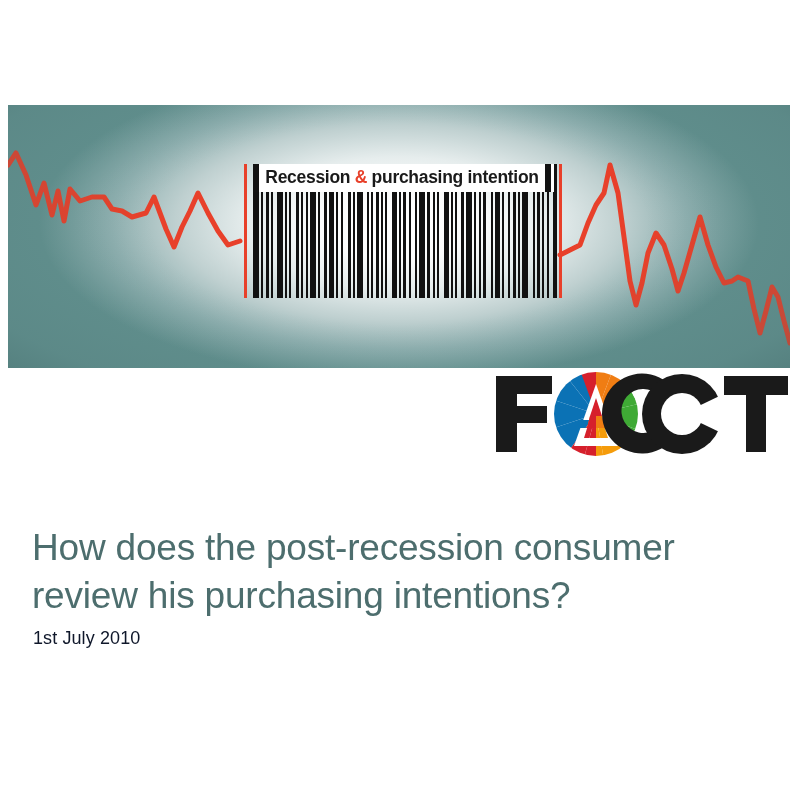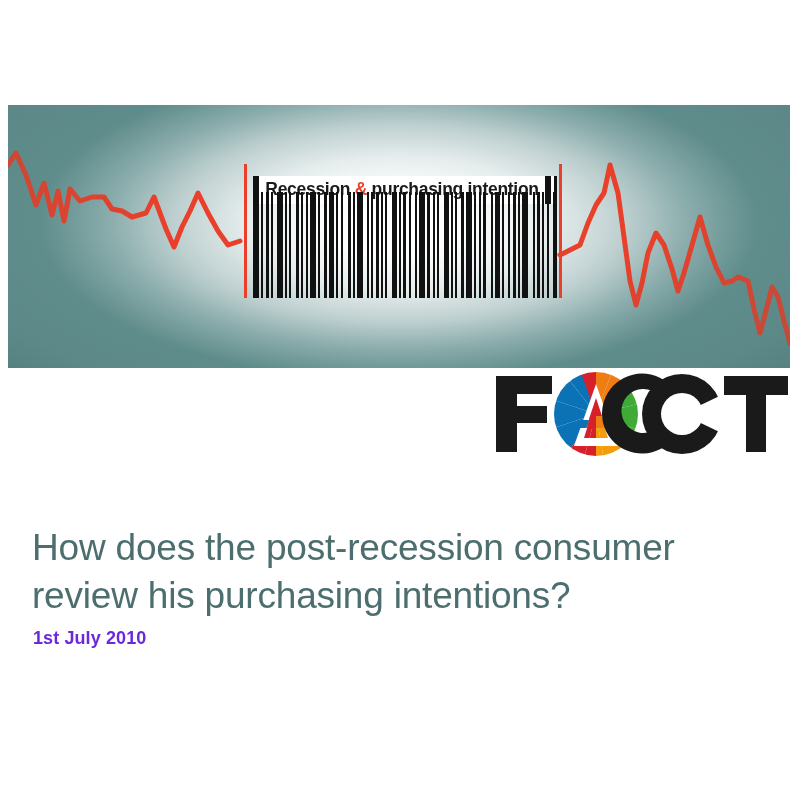--- a/index.html
+++ b/index.html
@@ -66,21 +66,21 @@
     width: 3px;
     height: 134px;
     background: #e8402a;
   }
   .barcode-rule.left  { left: 0px; }
   .barcode-rule.right { left: 315px; }
 
   .barcode-title {
     position: absolute;
     left: 9px;
-    top: 12px;
+    top: 0px;
     width: 304px;
     height: 28px;
     background: #ffffff;
     display: flex;
     align-items: center;
   }
   .barcode-title .cap {
     width: 6px;
     height: 28px;
     background: #121212;
@@ -164,23 +164,23 @@
     line-height: 1.30;
     color: #4d6e6e;
     letter-spacing: -0.2px;
     margin: 0;
   }
   .subline {
     position: absolute;
     left: 33px;
     top: 628px;
     font-family: "Liberation Sans", sans-serif;
-    font-weight: bold;
+    font-weight: normal;
     font-size: 18px;
-    color: #6d28d9;
+    color: #0f172a;
     letter-spacing: 0.1px;
     margin: 0;
   }
 </style>
 </head>
 <body>
 
 <div class="hero">
 
   <svg class="hero-line" viewBox="0 0 782 263" preserveAspectRatio="none">

